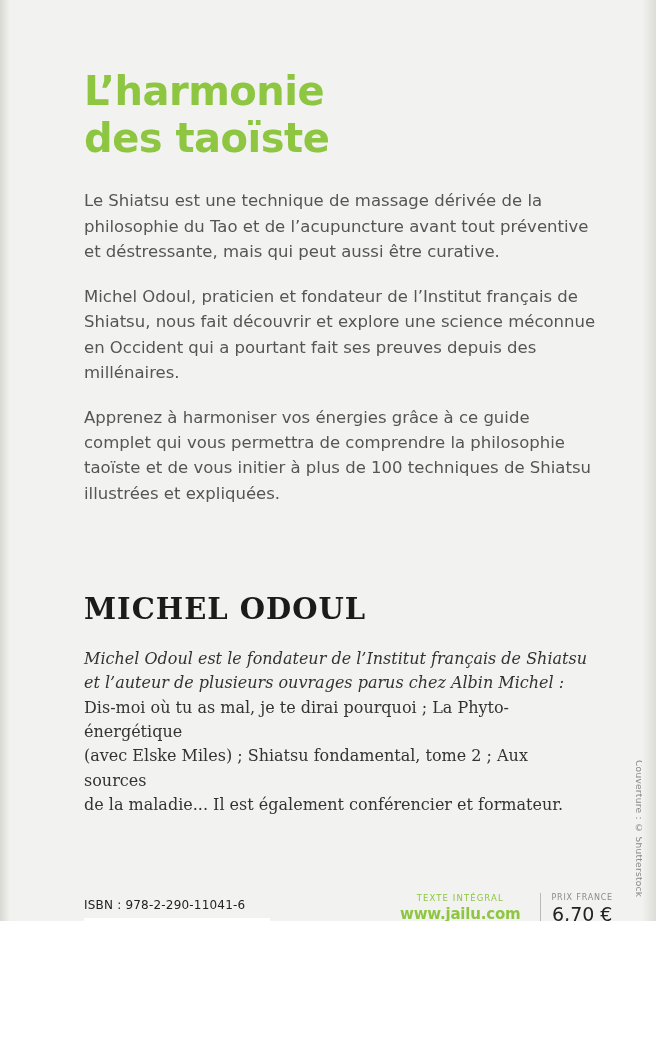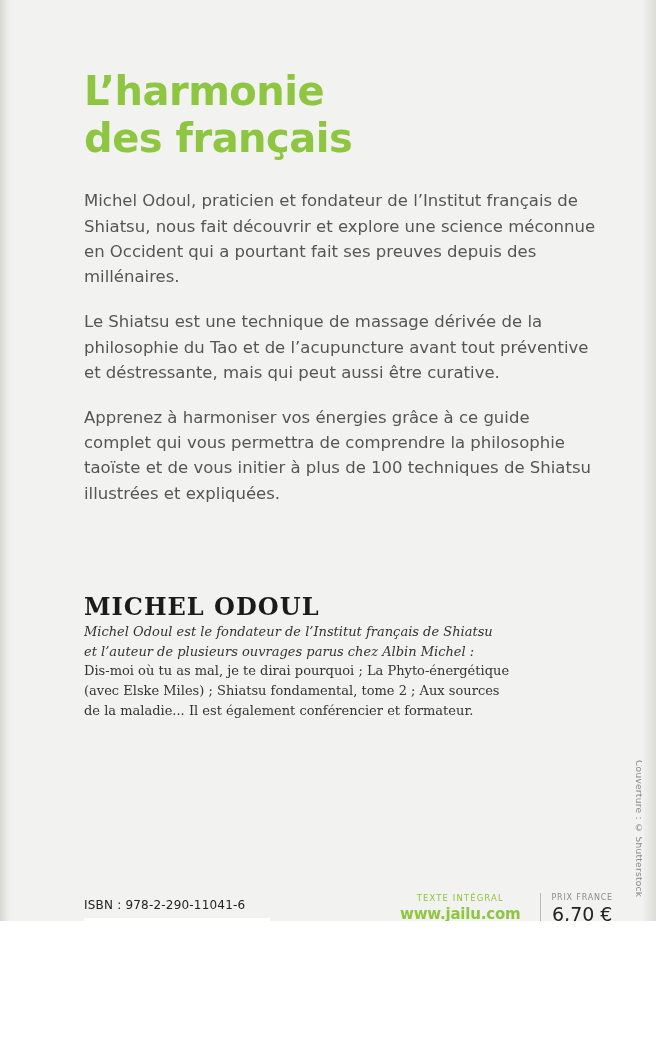--- a/index.html
+++ b/index.html
@@ -71,31 +71,31 @@
     line-height: 1.53;
     margin-top: 26px;
     width: 516px;
   }
   .blurb p { margin: 0 0 20px 0; }
 
   .author {
     color: #1b1b1b;
     font-family: "DejaVu Serif", serif;
     font-weight: bold;
-    font-size: 24px;
+    font-size: 29px;
     letter-spacing: 1px;
     margin-top: 86px;
   }
 
   .bio {
     color: #333333;
     font-family: "DejaVu Serif", serif;
-    font-size: 13px;
+    font-size: 16px;
     line-height: 1.52;
-    margin-top: 1px;
+    margin-top: 21px;
     width: 510px;
   }
   .bio i { font-style: italic; }
 
   .isbn {
     position: absolute;
     left: 84px;
     top: 898px;
     color: #222222;
     font-family: "DejaVu Sans", sans-serif;
@@ -216,27 +216,27 @@
 </style>
 </head>
 <body>
 
 <div class="page">
 
   <div class="content">
 
     <div class="title">
       <span>L’harmonie</span>
-      <span class="line2">des français</span>
+      <span class="line2">des taoïste</span>
     </div>
 
 
     <div class="blurb">
+      <p>Le Shiatsu est une technique de massage dérivée de la philosophie du Tao et de l’acupuncture avant tout préventive et déstressante, mais qui peut aussi être curative.</p>
       <p>Michel Odoul, praticien et fondateur de l’Institut français de Shiatsu, nous fait découvrir et explore une science méconnue en Occident qui a pourtant fait ses preuves depuis des millénaires.</p>
-      <p>Le Shiatsu est une technique de massage dérivée de la philosophie du Tao et de l’acupuncture avant tout préventive et déstressante, mais qui peut aussi être curative.</p>
       <p>Apprenez à harmoniser vos énergies grâce à ce guide complet qui vous permettra de comprendre la philosophie taoïste et de vous initier à plus de 100 techniques de Shiatsu illustrées et expliquées.</p>
     </div>
 
     <div class="author">MICHEL ODOUL</div>
 
     <div class="bio">
       <i>Michel Odoul est le fondateur de l’Institut français de Shiatsu</i><br>
       <i>et l’auteur de plusieurs ouvrages parus chez Albin Michel :</i><br>
       <span>Dis-moi où tu as mal, je te dirai pourquoi ; La Phyto-énergétique</span><br>
       <span>(avec Elske Miles) ; Shiatsu fondamental, tome 2 ; Aux sources</span><br>

